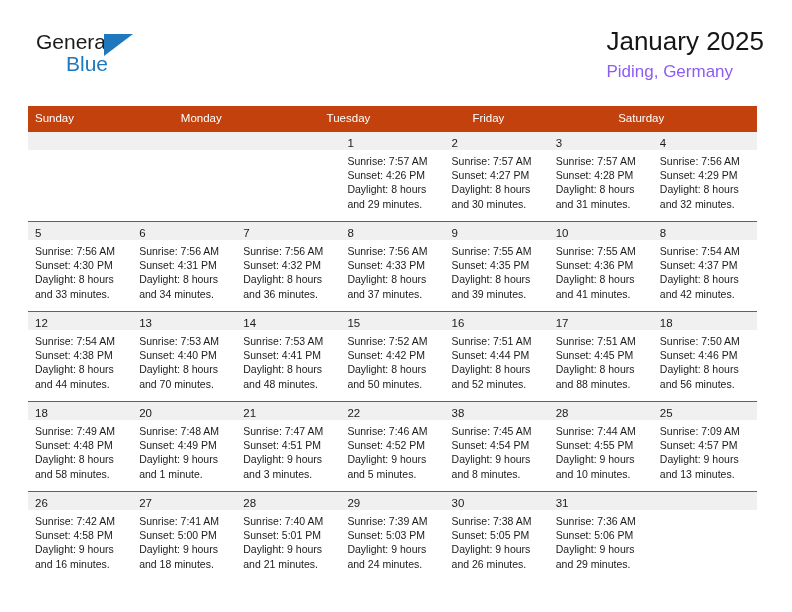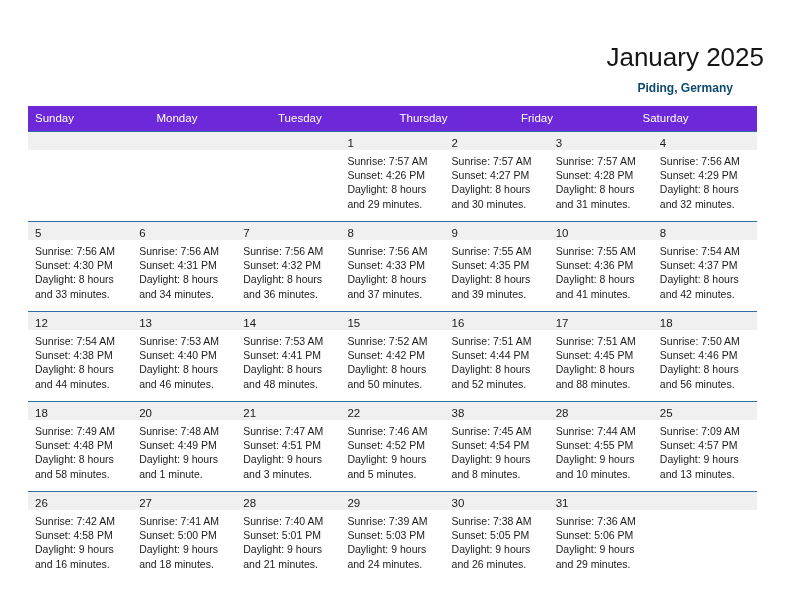--- a/index.html
+++ b/index.html
@@ -58,48 +58,47 @@
     left: 68px;
     top: 4px;
     width: 0;
     height: 0;
     border-left: 29px solid #1f77bd;
     border-bottom: 22px solid transparent;
   }
   .title-block {
     position: absolute;
     right: 0;
-    top: 16px;
-    text-align: center;
+    top: 0;
+    text-align: left;
   }
   .month-title {
     font-size: 26px;
     color: #151515;
     line-height: 34px;
     white-space: nowrap;
   }
   .location {
-    font-size: 12px;
-    color: #0c4a6e;
+    font-size: 17px;
+    color: #8b5cf6;
     line-height: 20px;
     margin-top: 4px;
     white-space: nowrap;
-    font-weight: bold;
   }
 
   
   .calendar {
     position: absolute;
     left: 28px;
     top: 106px;
     width: 729px;
   }
   .weekday-row {
     display: flex;
-    background: #6d28d9;
+    background: #c2410c;
   }
   .weekday {
     flex: 1 1 0;
     box-sizing: border-box;
     padding: 5px 0 5px 7px;
     font-size: 11.5px;
     color: #ffffff;
     line-height: 15px;
     white-space: nowrap;
   }
@@ -139,34 +138,38 @@
     white-space: nowrap;
   }
 </style>
 </head>
 <body>
 
 <div class="page">
 
   <div class="header">
 
+    <div class="brand">
+      <span class="brand-general">General</span>
+      <span class="brand-triangle"></span>
+      <span class="brand-blue">Blue</span>
+    </div>
 
     <div class="title-block">
       <div class="month-title">January 2025</div>
       <div class="location">Piding, Germany</div>
     </div>
 
   </div>
 
   <div class="calendar">
     <div class="weekday-row" id="weekday-row">
         <div class="weekday">Sunday</div>
         <div class="weekday">Monday</div>
         <div class="weekday">Tuesday</div>
-        <div class="weekday">Thursday</div>
         <div class="weekday">Friday</div>
         <div class="weekday">Saturday</div>
       </div>
     <div id="weeks-container">
         <div class="week-row">
           <div class="day-cell">
             <div class="day-number-band"><span class="day-number"></span></div>
             <div class="day-details"></div>
           </div>
           <div class="day-cell">
@@ -288,21 +291,21 @@
               <div class="detail-line">Daylight: 8 hours</div>
               <div class="detail-line">and 44 minutes.</div>
             </div>
           </div>
           <div class="day-cell">
             <div class="day-number-band"><span class="day-number">13</span></div>
             <div class="day-details">
               <div class="detail-line">Sunrise: 7:53 AM</div>
               <div class="detail-line">Sunset: 4:40 PM</div>
               <div class="detail-line">Daylight: 8 hours</div>
-              <div class="detail-line">and 46 minutes.</div>
+              <div class="detail-line">and 70 minutes.</div>
             </div>
           </div>
           <div class="day-cell">
             <div class="day-number-band"><span class="day-number">14</span></div>
             <div class="day-details">
               <div class="detail-line">Sunrise: 7:53 AM</div>
               <div class="detail-line">Sunset: 4:41 PM</div>
               <div class="detail-line">Daylight: 8 hours</div>
               <div class="detail-line">and 48 minutes.</div>
             </div>

